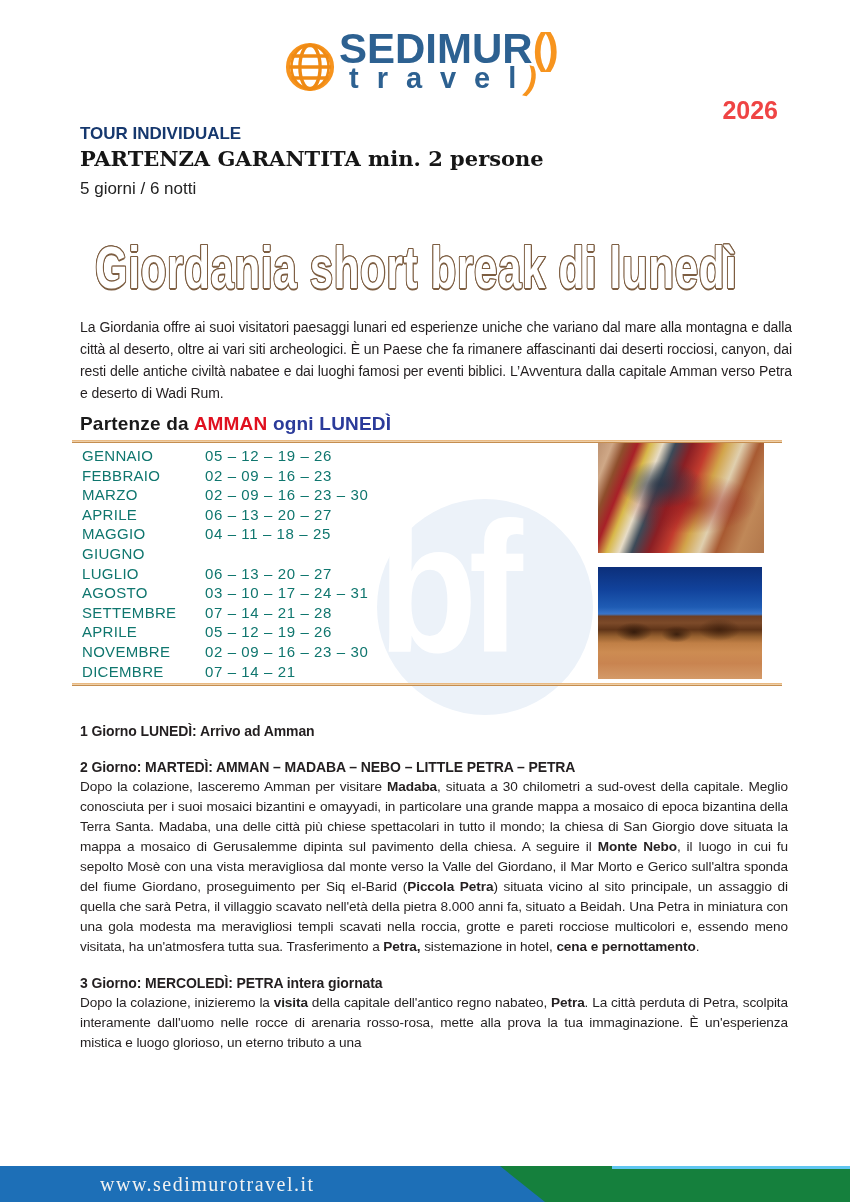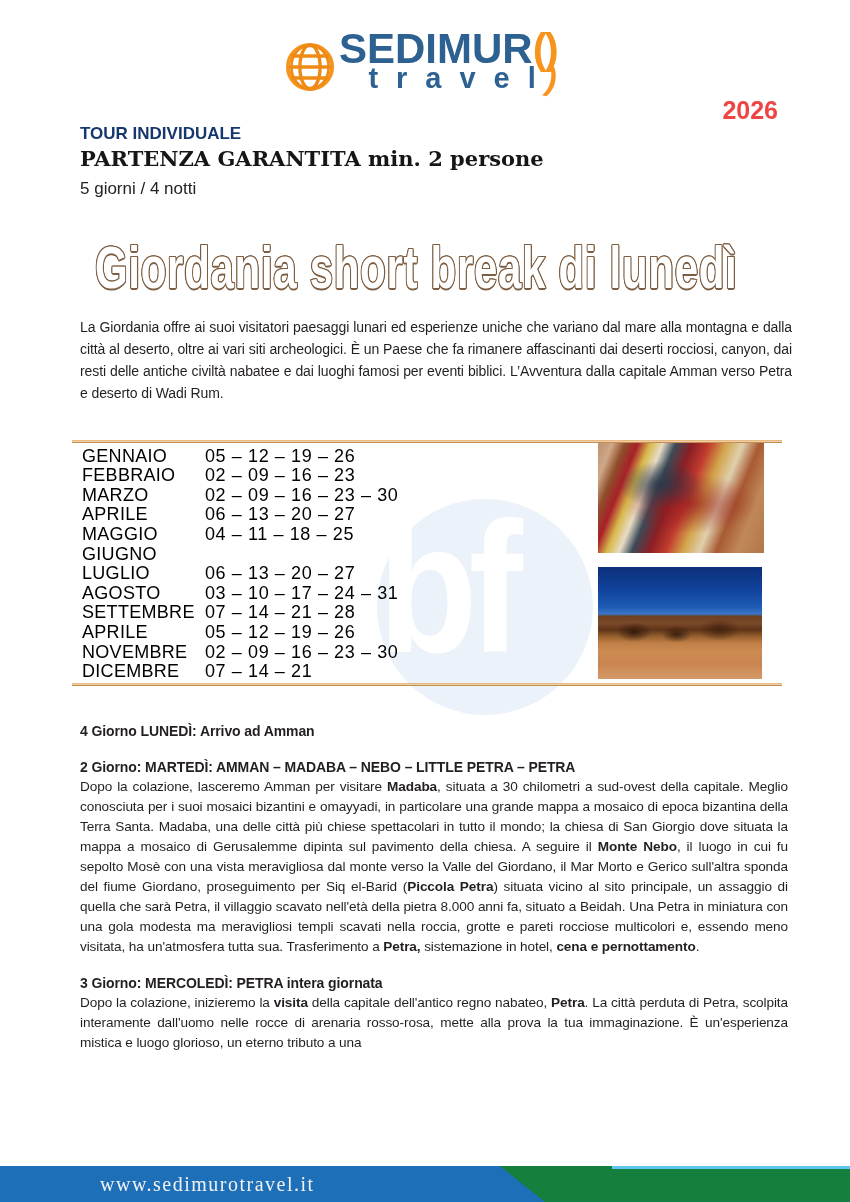--- a/index.html
+++ b/index.html
@@ -3,21 +3,21 @@
 <meta charset="utf-8">
 <style>
   html,body{margin:0;padding:0;background:#ffffff;}
   .page{
     position:relative;width:850px;height:1202px;background:#fff;overflow:hidden;
     font-family:"Liberation Sans",sans-serif;color:#231f20;
   }
   
   .logo{position:absolute;top:28px;left:283px;display:flex;align-items:flex-start;z-index:2;}
   .logo-globe{margin-top:12px;margin-right:2px;}
-  .logo-text{display:flex;flex-direction:column;align-items:flex-end;}
+  .logo-text{display:flex;flex-direction:column;}
   .brand-line1{font-size:42px;font-weight:bold;color:#2d6191;line-height:1;letter-spacing:0px;}
   .brand-paren{color:#f7941e;letter-spacing:-2px;}
   .brand-line2{font-size:29px;font-weight:bold;color:#2d6191;letter-spacing:0.62em;line-height:1;margin-top:-6px;padding-left:10px;display:flex;align-items:flex-start;}
   .travel-tail{color:#f7941e;letter-spacing:0;display:inline-block;transform:rotate(14deg) translateY(-2px);font-size:33px;margin-left:-8px;}
   
   .year{position:absolute;top:96px;right:72px;color:#ef4444;font-size:25px;font-weight:bold;z-index:2;}
   .tour-type{position:absolute;top:124px;left:80px;color:#16386e;font-size:17px;font-weight:bold;z-index:2;}
   .guarantee{position:absolute;top:146px;left:80px;font-family:"DejaVu Serif",serif;font-weight:bold;font-size:21px;color:#161616;z-index:2;}
   .duration{position:absolute;top:179px;left:80px;font-size:17px;color:#232323;z-index:2;}
   
@@ -32,21 +32,21 @@
   
   .intro{position:absolute;top:316px;left:80px;width:712px;font-size:14px;line-height:22px;text-align:justify;letter-spacing:-0.1px;z-index:2;}
   
   .departures-heading{position:absolute;top:413px;left:80px;font-size:19px;font-weight:bold;color:#1a1a1a;z-index:2;letter-spacing:0.2px;}
   .dep-city{color:#e0101f;}
   .dep-day{color:#2b3b9a;}
   .rule{position:absolute;left:72px;width:710px;height:3px;z-index:3;background:linear-gradient(180deg,#e3a765 0%,#f3d8b4 45%,#b06d24 100%);}
   .rule1{top:440px;}
   .rule2{top:683px;}
   .dep-table{position:absolute;left:82px;top:447px;width:400px;z-index:2;}
-  .dep-row{display:flex;height:19.6px;align-items:flex-end;font-size:18px;letter-spacing:0.3px;color:#000000;}
+  .dep-row{display:flex;height:19.6px;align-items:flex-start;font-size:15px;letter-spacing:0.3px;color:#0f766e;}
   .dep-month{width:123px;flex:none;}
   .dep-dates{flex:1;letter-spacing:0.6px;}
   
   .watermark-circle{position:absolute;left:377px;top:499px;width:216px;height:216px;border-radius:50%;background:#ecf2f9;z-index:0;}
   .watermark-text{
     position:absolute;left:378px;top:488px;z-index:1;color:#ffffff;
     font-size:185px;line-height:200px;font-weight:bold;letter-spacing:-10px;
     transform:scaleX(0.88);transform-origin:left top;
   }
   
@@ -103,26 +103,29 @@
       <span class="brand-line2">
           <span>travel</span>
           <span class="travel-tail">)</span>
         </span>
     </span>
   </div>
 
   <div class="year">2026</div>
   <div class="tour-type">TOUR INDIVIDUALE</div>
   <div class="guarantee">PARTENZA GARANTITA min. 2 persone</div>
-  <div class="duration">5 giorni / 4 notti</div>
+  <div class="duration">5 giorni / 6 notti</div>
 
   <div class="main-title">Giordania short break di lunedì</div>
 
   <div class="intro">La Giordania offre ai suoi visitatori paesaggi lunari ed esperienze uniche che variano dal mare alla montagna e dalla città al deserto, oltre ai vari siti archeologici. È un Paese che fa rimanere affascinanti dai deserti rocciosi, canyon, dai resti delle antiche civiltà nabatee e dai luoghi famosi per eventi biblici. L’Avventura dalla capitale Amman verso Petra e deserto di Wadi Rum.</div>
 
+  <div class="departures-heading">
+    <span>Partenze da </span><span class="dep-city">AMMAN</span><span class="dep-day"> ogni </span><span class="dep-day">LUNEDÌ</span>
+  </div>
 
   <div class="rule rule1"></div>
 
   <div class="dep-table">
       <div class="dep-row">
       <span class="dep-month">GENNAIO</span>
       <span class="dep-dates">05 – 12 – 19 – 26</span>
     </div>
       <div class="dep-row">
       <span class="dep-month">FEBBRAIO</span>
@@ -169,21 +172,21 @@
     </div>
     </div>
 
   <div class="photo photo1"></div>
   <div class="photo photo2"></div>
 
   <div class="rule rule2"></div>
 
   <div class="itinerary">
     <div class="day-section">
-      <h3 class="day-heading">4 Giorno LUNEDÌ: Arrivo ad Amman</h3>
+      <h3 class="day-heading">1 Giorno LUNEDÌ: Arrivo ad Amman</h3>
     </div>
     <div class="day-section">
       <h3 class="day-heading">2 Giorno: MARTEDÌ: AMMAN – MADABA – NEBO – LITTLE PETRA – PETRA</h3>
       <p class="body-text"><span>Dopo la colazione, lasceremo Amman per  visitare </span><span class="b">Madaba</span><span>, situata a 30 chilometri a sud-ovest della capitale. Meglio conosciuta  per i suoi mosaici bizantini e omayyadi, in particolare una grande mappa a mosaico di epoca bizantina della Terra Santa. Madaba, una delle città più chiese spettacolari in tutto il mondo; la chiesa di San Giorgio dove situata la mappa a mosaico di Gerusalemme dipinta sul pavimento della chiesa. A seguire il </span><span class="b">Monte Nebo</span><span>, il luogo in cui fu sepolto Mosè con una vista meravigliosa dal monte verso la Valle del Giordano, il Mar Morto e Gerico sull'altra sponda del fiume Giordano, proseguimento  per Siq el-Barid (</span><span class="b">Piccola Petra</span><span>) situata vicino al sito principale, un assaggio di quella che sarà Petra, il villaggio scavato nell'età della pietra 8.000 anni fa, situato a Beidah. Una Petra in miniatura con una gola modesta ma meravigliosi templi scavati nella roccia, grotte e pareti rocciose multicolori e, essendo meno visitata, ha un'atmosfera tutta sua. Trasferimento a </span><span class="b">Petra,</span><span> sistemazione in hotel, </span><span class="b">cena e pernottamento</span><span>.</span></p>
     </div>
     <div class="day-section">
       <h3 class="day-heading">3 Giorno: MERCOLEDÌ: PETRA intera giornata</h3>
       <p class="body-text"><span>Dopo la colazione,  inizieremo la </span><span class="b">visita</span><span> della capitale dell'antico regno nabateo, </span><span class="b">Petra</span><span>. La città perduta di Petra, scolpita interamente dall'uomo nelle rocce di arenaria rosso-rosa, mette alla prova la tua immaginazione. È un'esperienza mistica e luogo glorioso, un eterno tributo a una</span></p>
     </div>
   </div>

